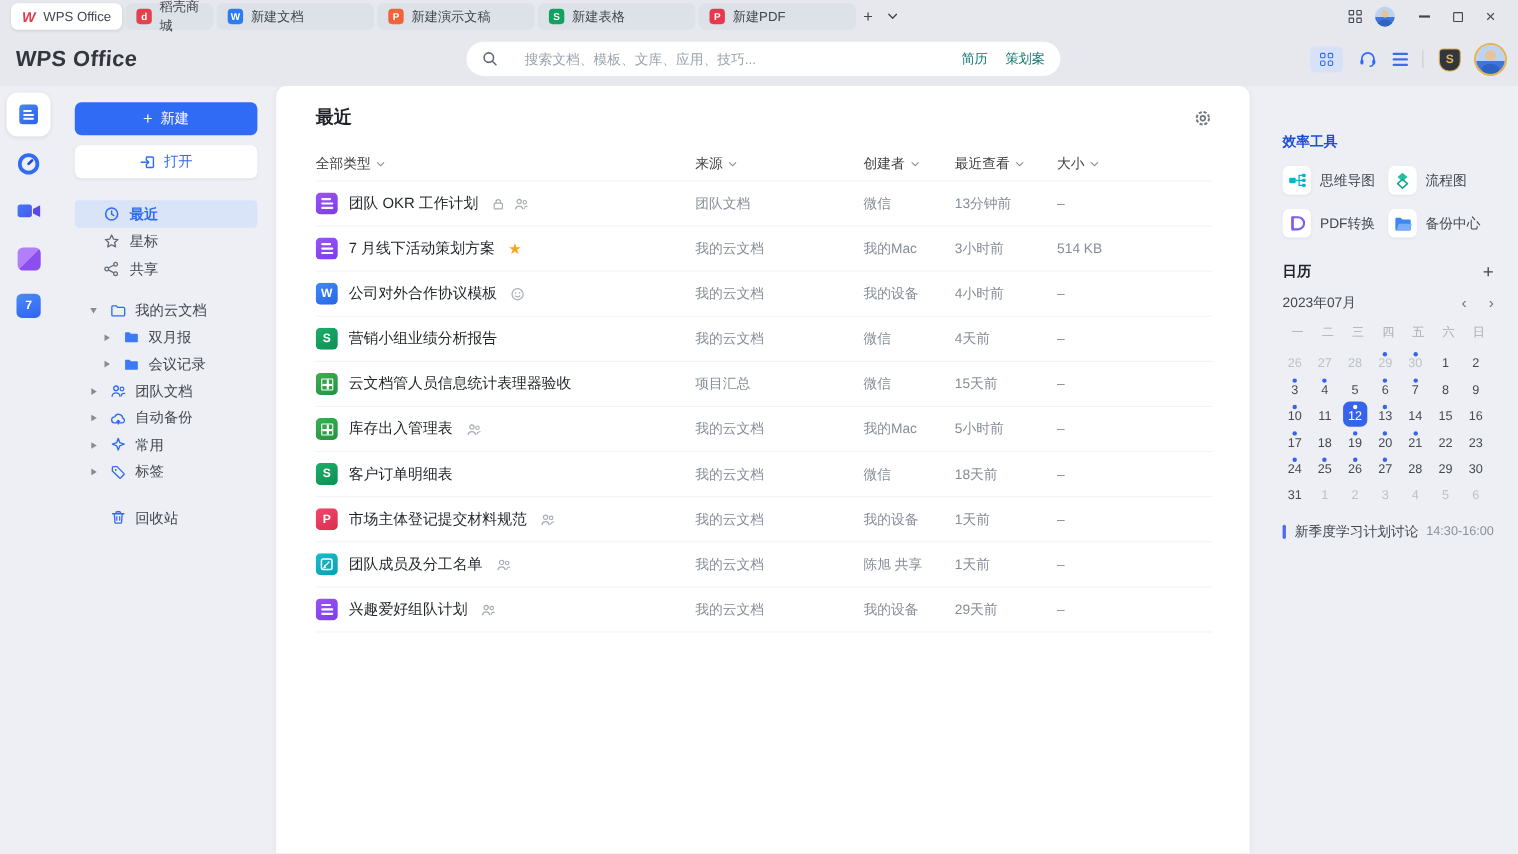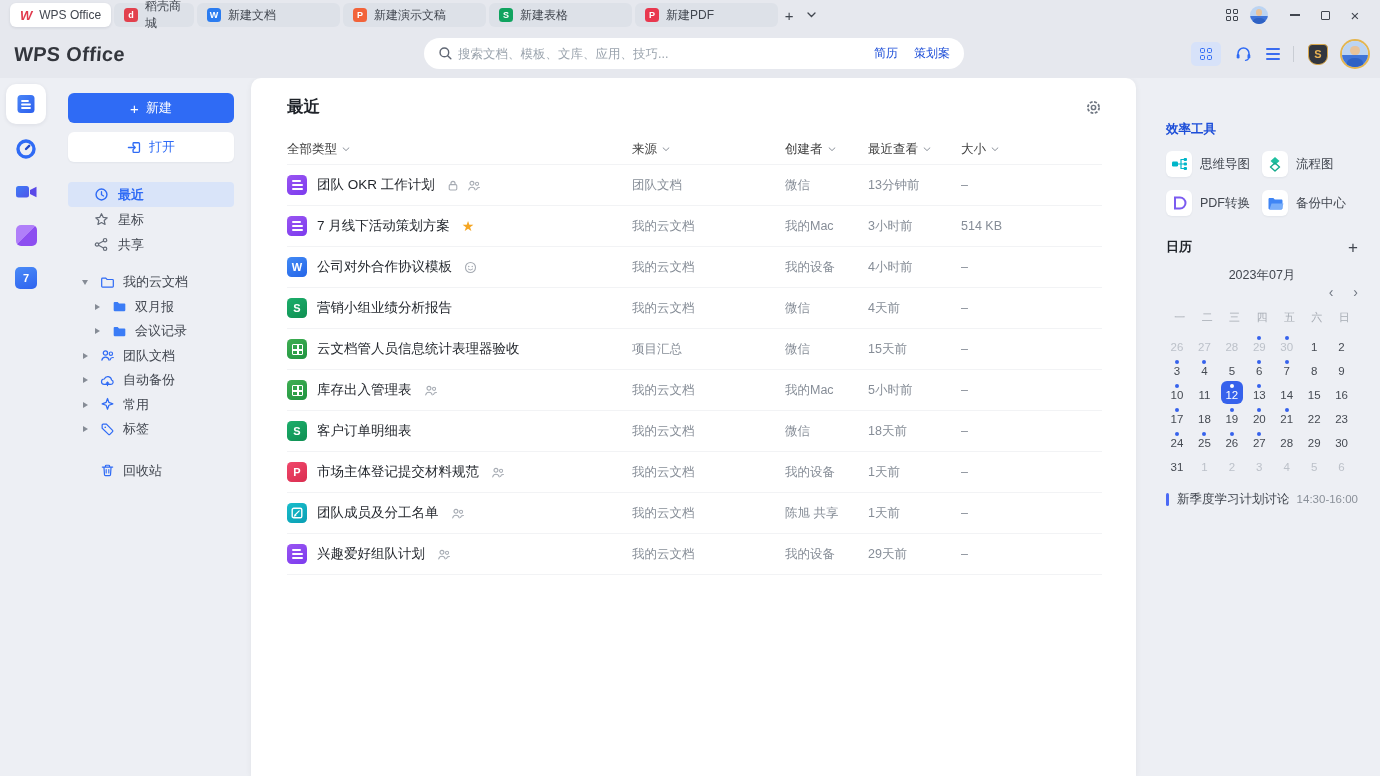--- a/index.html
+++ b/index.html
@@ -33,25 +33,25 @@
   .avatar::before { content:""; position:absolute; top:18%; left:32%; width:36%; height:36%;
     background:#e8c39a; border-radius:50%; }
   .avatar::after { content:""; position:absolute; bottom:-8%; left:18%; width:64%; height:42%;
     background:#2f62c4; border-radius:45% 45% 0 0; }
   .avatar.small { width:18px; height:18px; }
 
   
   .header { height:48px; background:#e6e8ee; position:relative; display:flex; align-items:center; }
   .logo { margin-left:14px; font-size:20px; font-weight:800; letter-spacing:.3px; color:#33363d; transform:skewX(-4deg); }
   .searchbar { position:absolute; left:424px; top:8px; width:540px; height:31px; background:#fff;
-    border-radius:16px; display:flex; align-items:center; padding:0 14px; gap:5px; }
+    border-radius:16px; display:flex; align-items:center; padding:0 14px; gap:24px; }
   .searchbar input { border:none; outline:none; flex:1; font-size:12.5px; color:#41464f;
     font-family:inherit; background:transparent; }
   .searchbar input::placeholder { color:#9aa3ad; }
-  .hotwords { display:flex; gap:16px; font-size:12px; color:#1d4ed8; }
+  .hotwords { display:flex; gap:16px; font-size:12px; color:#0f766e; }
   .hd-right { position:absolute; right:12px; top:0; height:48px; display:flex; align-items:center; gap:13px; }
   .appgrid-btn { width:30px; height:24px; background:#d7e2f9; border-radius:5px; display:flex;
     align-items:center; justify-content:center; }
   .appgrid-btn .g { display:grid; grid-template-columns:5px 5px; grid-gap:2px; }
   .appgrid-btn .g i { width:5px; height:5px; border:1.3px solid #2f6bf5; border-radius:1.5px; }
   .burger { display:flex; flex-direction:column; gap:3px; }
   .burger i { width:14px; height:1.8px; background:#3a6cf0; border-radius:1px; }
   .vdiv { width:1px; height:16px; background:#c9cdd4; }
   .member-badge { width:22px; height:22px; display:flex; align-items:center; justify-content:center; }
   .shield { width:20px; height:21px; background:#32363e; border:1.5px solid #d8a74a;
@@ -124,21 +124,21 @@
   
   .rpanel { width:234px; flex:none; padding:13px 22px 0 20px; }
   .rp-title { font-size:12.5px; font-weight:700; color:#1d4ed8;margin-top:30px; }
   .tools { margin-top:13px; display:grid; grid-template-columns:1fr 1fr; row-gap:13px; }
   .tool { display:flex; align-items:center; gap:8px; font-size:12.5px; color:#41464f; }
   .tool .tile { width:26px; height:26px; background:#fff; border-radius:6px; display:flex;
     align-items:center; justify-content:center; box-shadow:0 1px 2px rgba(20,30,50,.05); }
   .cal-head { margin-top:22px; display:flex; align-items:center; justify-content:space-between; }
   .cal-title { font-size:13px; font-weight:700; color:#1f2329; }
   .cal-add { font-size:17px; color:#41464f; line-height:1; }
-  .cal-month { margin-top:11px; display:flex; align-items:center; font-size:12.5px; color:#41464f;flex-direction:column; }
+  .cal-month { margin-top:11px; display:flex; align-items:flex-start; font-size:12.5px; color:#41464f; }
   .cal-nav { margin-left:auto; display:flex; gap:20px; font-size:14px; color:#6f7681; }
   .cal-grid { margin-top:10px; display:grid; grid-template-columns:repeat(7,1fr); row-gap:1px; }
   .cal-wd { font-size:11px; color:#a7acb4; text-align:center; padding-bottom:7px; }
   .cal-cell { display:flex; justify-content:flex-start; }
   .daywrap { width:22px; height:23px; display:flex; flex-direction:column; align-items:center;
     justify-content:flex-end; padding-bottom:2px; border-radius:6px; }
   .daywrap .dot { width:4px; height:4px; border-radius:50%; background:#3662ec; margin-bottom:1px; visibility:hidden; }
   .daywrap .dot.on { visibility:visible; }
   .daywrap .num { font-size:11.5px; font-weight:400; color:#454a52; line-height:13px; }
   .daywrap .num.muted { color:#bcc1c9; }

